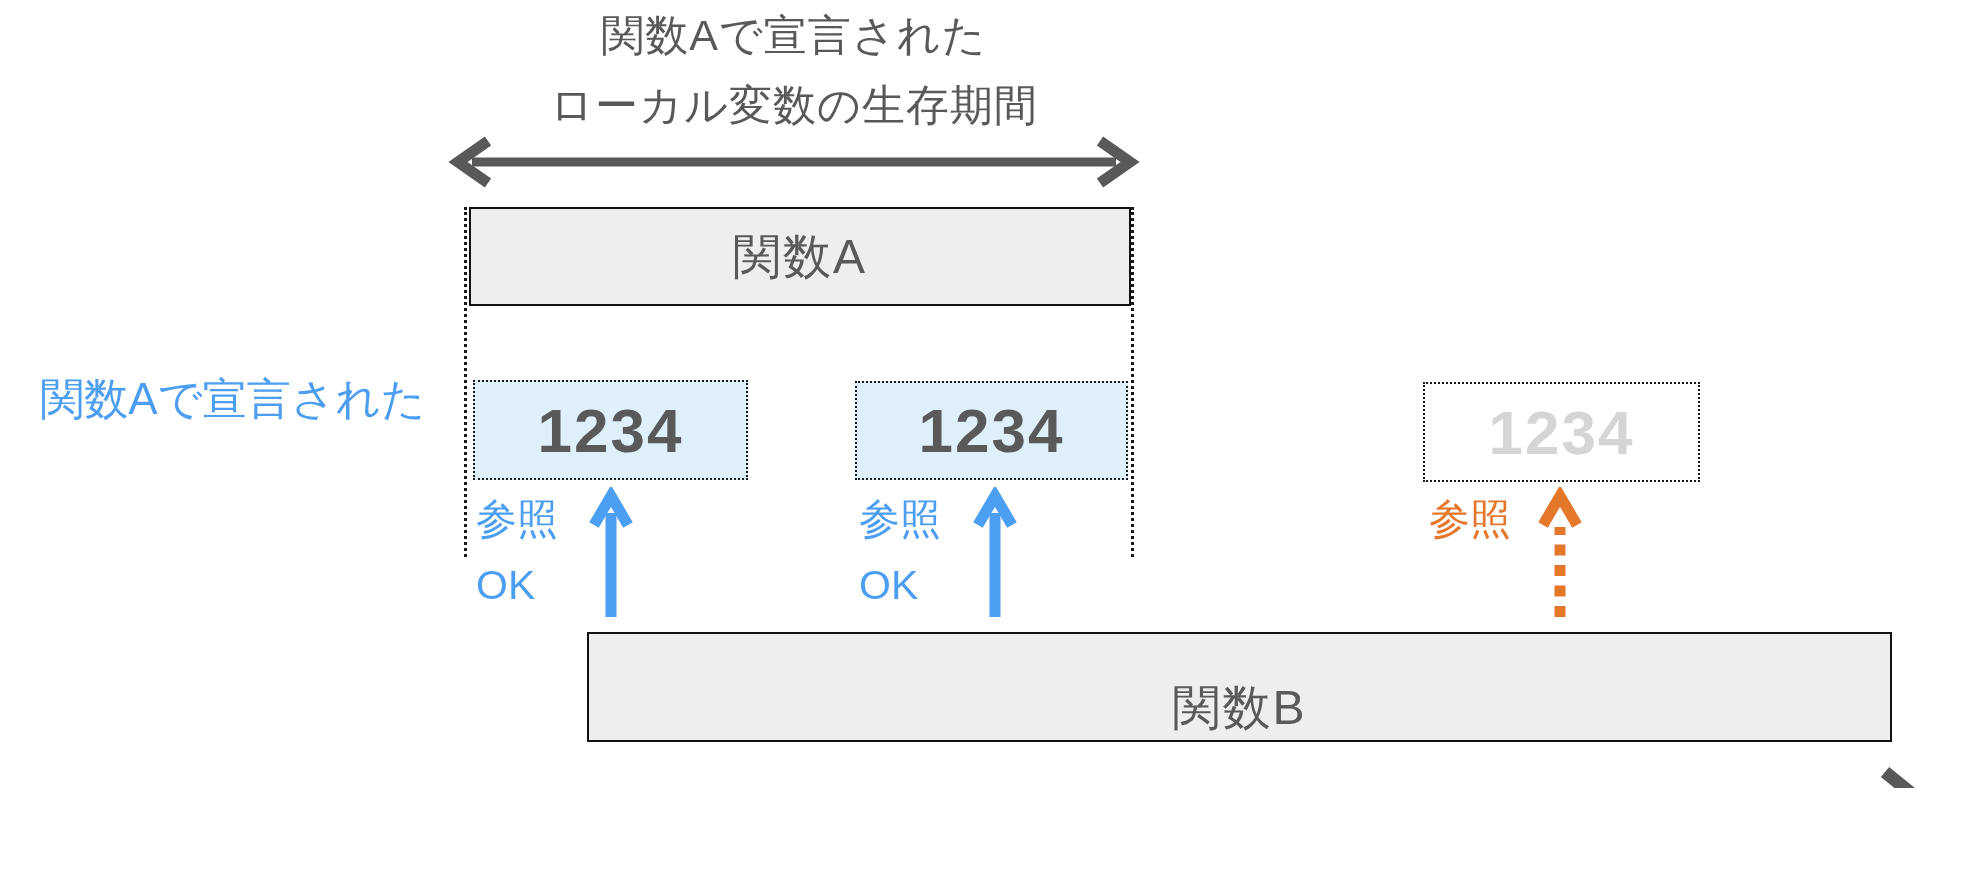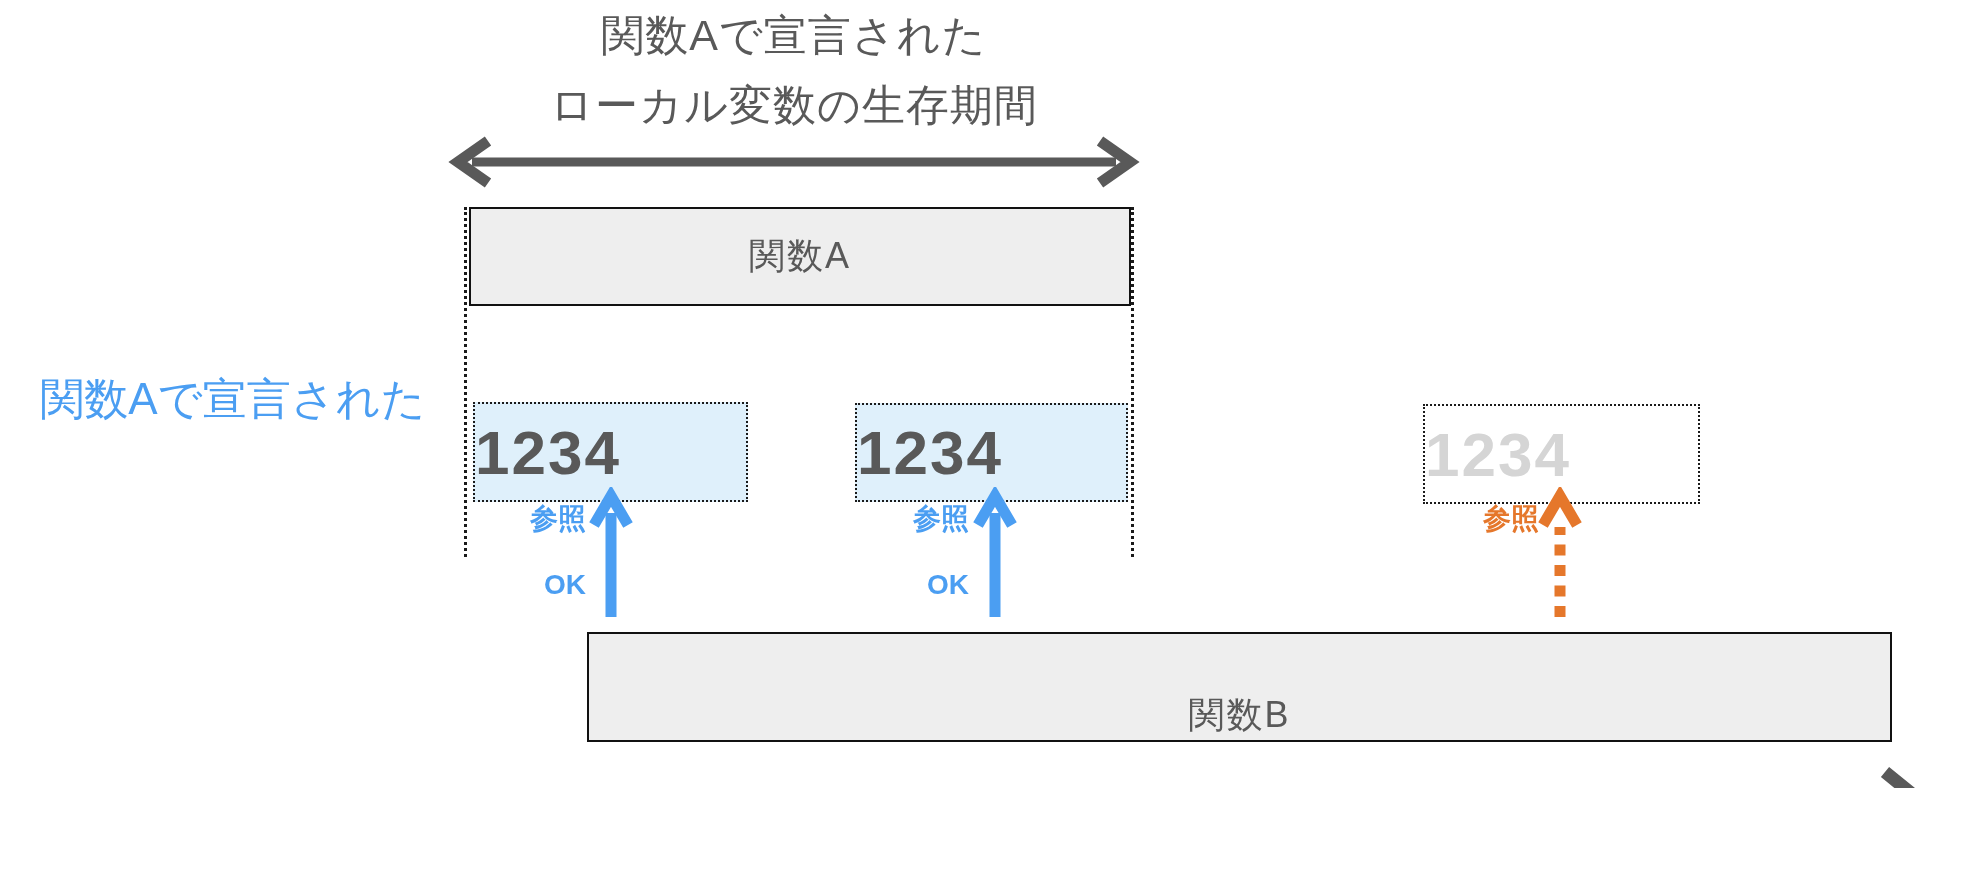--- a/index.html
+++ b/index.html
@@ -19,65 +19,64 @@
     font-size:43px;line-height:70px;
     color:#595959;font-weight:500;
     letter-spacing:1px;
   }
 
   
   .fnbox{
     background:#EEEEEE;
     border:2px solid #111111;
     display:flex;align-items:center;justify-content:center;
-    color:#595959;font-size:36px;font-weight:500;
+    color:#595959;font-size:48px;font-weight:500;
     box-sizing:border-box;
     letter-spacing:2px;
   }
   .fna{left:469px;top:207px;width:662px;height:99px;}
   .fnb{left:587px;top:632px;width:1305px;height:110px;align-items:flex-end;}
 
   
   .vdash{
     width:0;height:350px;top:207px;
     border-left:3px dotted #1a1a1a;
   }
   .vdash.l{left:464px;}
   .vdash.r{left:1131px;}
 
   
   .varbox{
     border:2px dotted #1a1a1a;
-    display:flex;align-items:center;
+    display:flex;align-items:center;justify-content:center;
     font-size:62px;font-weight:600;
     color:#595959;
     box-sizing:border-box;
     letter-spacing:2px;
-    margin-top:22px;
   }
   .varbox.alive{background:#DFF0FB;}
   .varbox.expired{background:transparent;color:#D5D5D5;}
   .v1{left:473px;top:380px;width:275px;height:100px;}
   .v2{left:855px;top:381px;width:273px;height:99px;}
   .v3{left:1423px;top:382px;width:277px;height:100px;}
 
   
   .leftlabel{
     left:23px;top:366px;width:420px;
     text-align:center;
     font-size:44px;line-height:66px;
     color:#4B9EF2;font-weight:500;
   }
 
   
   .ref{
     top:486px;width:110px;
-    text-align:right;
-    font-size:28px;line-height:66px;
-    font-weight:700;
+    text-align:left;
+    font-size:41px;line-height:66px;
+    font-weight:400;
   }
   .ref.ok{color:#4B9EF2;}
   .ref.ng{color:#E5772B;}
   .r1{left:476px;}
   .r2{left:859px;}
   .r3{left:1429px;}
 
   
   .timelabel{
     left:1815px;top:820px;width:120px;

